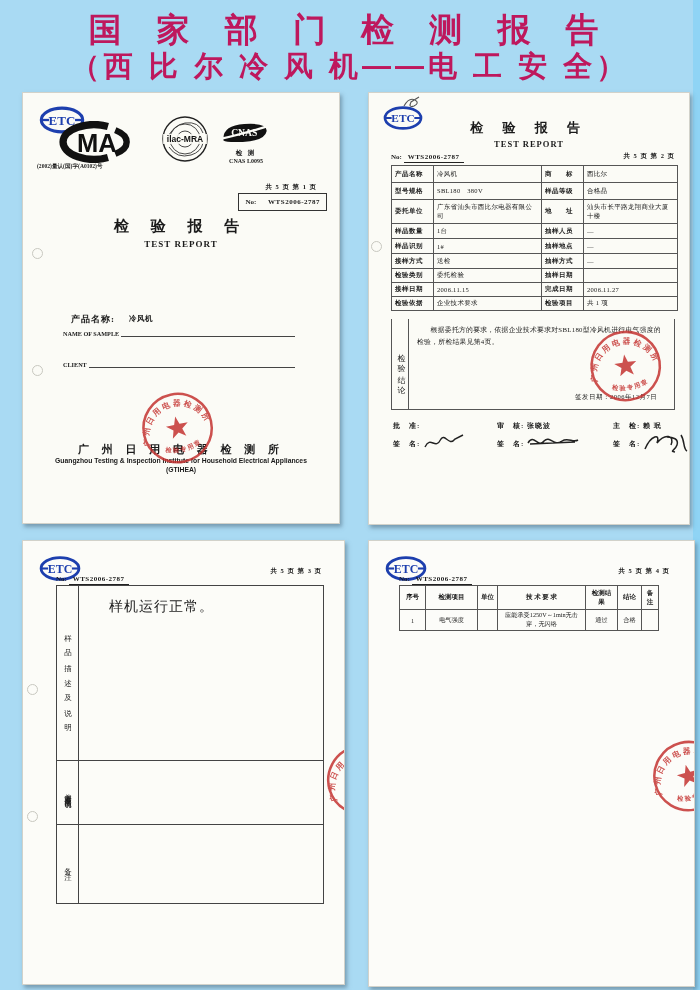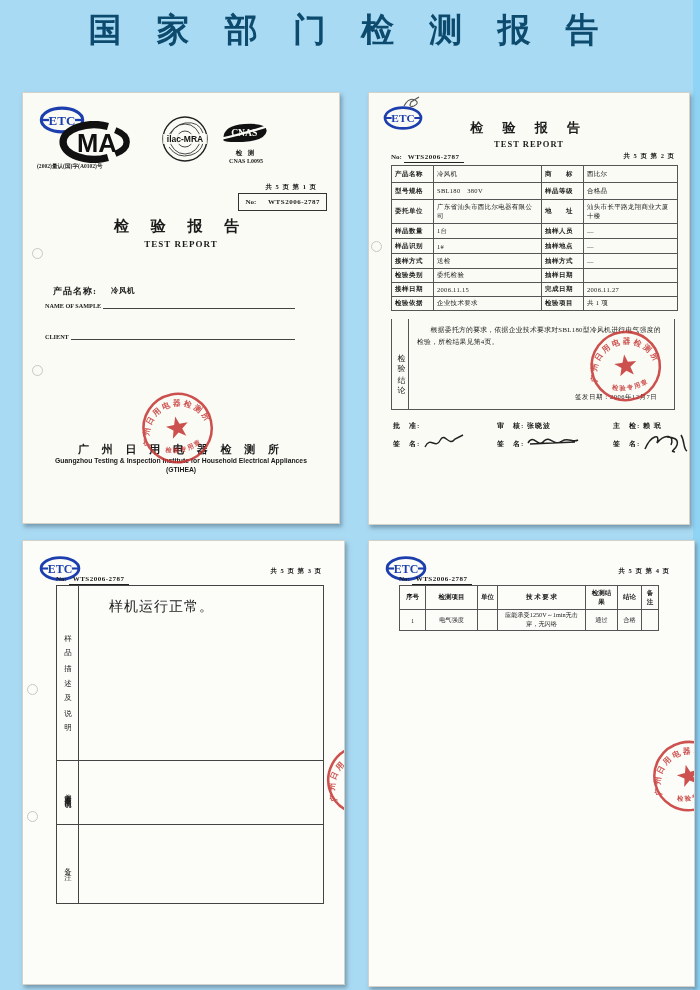--- a/index.html
+++ b/index.html
@@ -1,21 +1,21 @@
 <!DOCTYPE html>
 <html><head>
 <meta charset="utf-8">
 <style>
   * { margin:0; padding:0; box-sizing:border-box; }
   html,body { width:700px; height:990px; }
   body { background:#a9daf3; font-family:"Liberation Sans", sans-serif; overflow:hidden; }
   .stage { position:relative; width:700px; height:990px; background:#a9daf3; }
   .edge-stripe { position:absolute; right:0; top:0; width:7px; height:100%; background:#8fd4f5; }
 
-  .main-title { position:absolute; left:0; width:100%; text-align:center; color:#0c4a6e; font-weight:bold; }
+  .main-title { position:absolute; left:0; width:100%; text-align:center; color:#be185d; font-weight:bold; }
   .main-title.l1 { top:8px; font-size:33px; letter-spacing:13px; }
   .main-title.l2 { top:47px; font-size:29px; letter-spacing:4px; }
 
   .page { position:absolute; background:#fbfbf6; border:1px solid #d2d2ca;
           box-shadow:2px 3px 4px rgba(70,95,115,.5); overflow:hidden;
           font-family:"Liberation Serif", serif; color:#1a1a1a; }
   #page1 { left:22px;  top:92px;  width:318px; height:432px; }
   #page2 { left:368px; top:92px;  width:322px; height:433px; }
   #page3 { left:22px;  top:540px; width:323px; height:445px; background:#fcfcf8; }
   #page4 { left:368px; top:540px; width:327px; height:447px; background:#fcfcf9; }
@@ -30,21 +30,21 @@
   .no-box { position:absolute; border:1px solid #333; font-size:7px; font-weight:bold;
             padding:4px 6px; background:#fbfbf6; }
   .no-box .num { margin-left:10px; letter-spacing:.5px; }
 
   .rep-title { position:absolute; width:100%; text-align:center; font-weight:bold; }
   .rep-title.cn1 { top:124px; font-size:15px; letter-spacing:9px; }
   .rep-title.en1 { top:146px; font-size:9px;  letter-spacing:1px; font-family:"Liberation Serif",serif; }
   .rep-title.cn2 { top:26px;  font-size:13px; letter-spacing:8px; }
   .rep-title.en2 { top:46px;  font-size:8.5px; letter-spacing:1px; }
 
-  .field { position:absolute; left:22px; right:44px; height:26px; }
+  .field { position:absolute; left:40px; right:44px; height:26px;margin-top:28px; }
   .field .r1 { position:relative; height:13px; }
   .field .cn { position:absolute; left:8px; top:0; font-size:9px; font-weight:bold; letter-spacing:1px; }
   .field .val { position:absolute; left:66px; top:1px; font-size:7.5px; font-weight:bold; letter-spacing:.5px; }
   .field .r2 { display:flex; align-items:flex-end; height:11px; }
   .field .en { font-size:6.2px; font-weight:bold; white-space:nowrap; }
   .field .line { flex:1; border-bottom:1px solid #444; height:8px; margin-left:2px; }
 
   .inst-cn { position:absolute; top:349px; width:100%; text-align:center;
              font-size:11px; font-weight:bold; letter-spacing:5px; }
   .inst-en { position:absolute; top:364px; left:5%; width:90%; text-align:center;
@@ -94,20 +94,21 @@
 
   .squiggle { position:absolute; }
 </style>
 </head>
 <body>
 
 <div class="stage">
   <div class="edge-stripe"></div>
 
   <div class="main-title l1">国 家 部 门 检 测 报 告</div>
+  <div class="main-title l2">（西 比 尔 冷 风 机——电 工 安 全）</div>
 
   <div class="page" id="page1">
     <div class="hole" style="left:9px; top:155px;"></div>
     <div class="hole" style="left:9px; top:272px;"></div>
 
     <svg class="etc-logo" style="left:16px; top:12px;" width="46" height="30" viewBox="0 0 60 38">
       <ellipse cx="30" cy="19" rx="27" ry="15.5" fill="none" stroke="#1d3fae" stroke-width="4"></ellipse>
       <line x1="4" y1="19" x2="13" y2="19" stroke="#1d3fae" stroke-width="3"></line>
       <line x1="47" y1="19" x2="56" y2="19" stroke="#1d3fae" stroke-width="3"></line>
       <text x="30" y="25" text-anchor="middle" font-size="17" font-weight="bold" fill="#1d3fae" font-family="Liberation Serif, serif">ETC</text>

